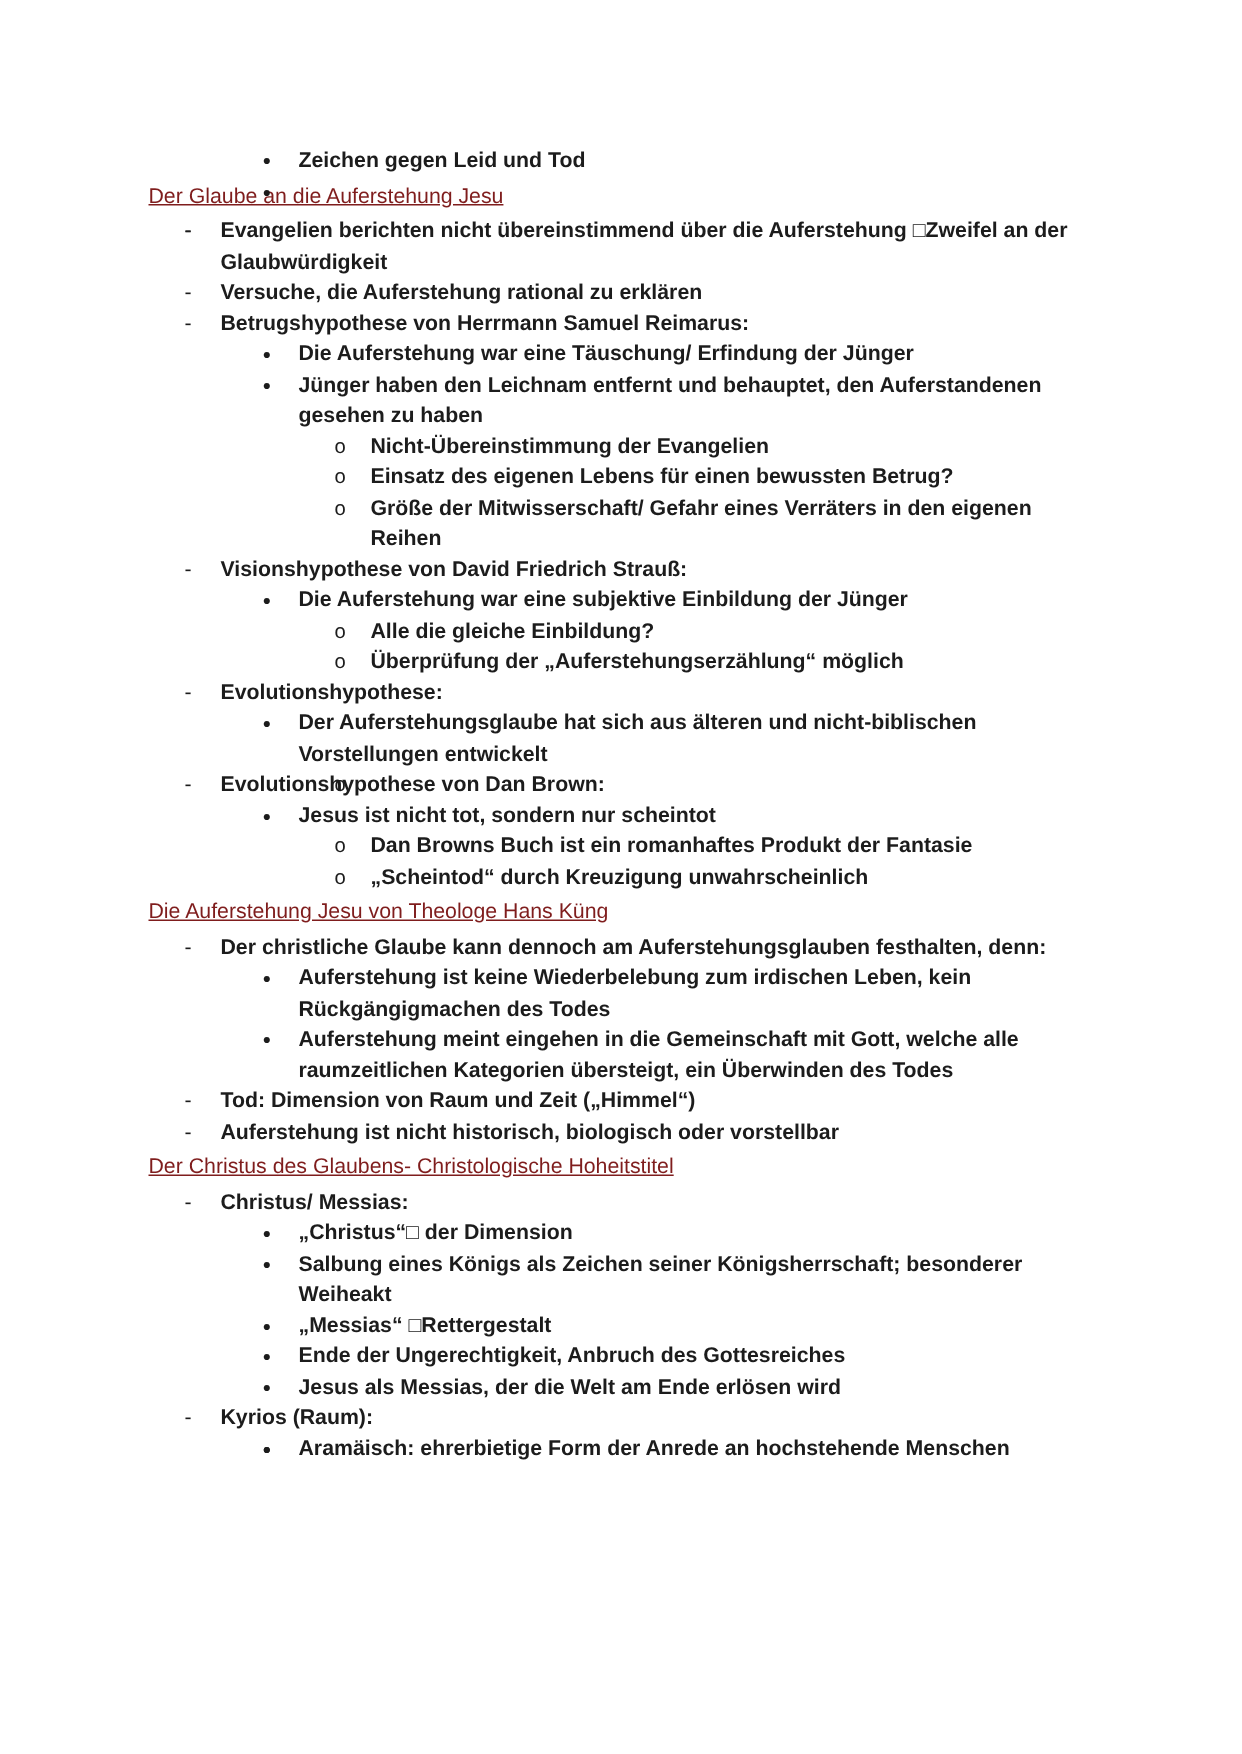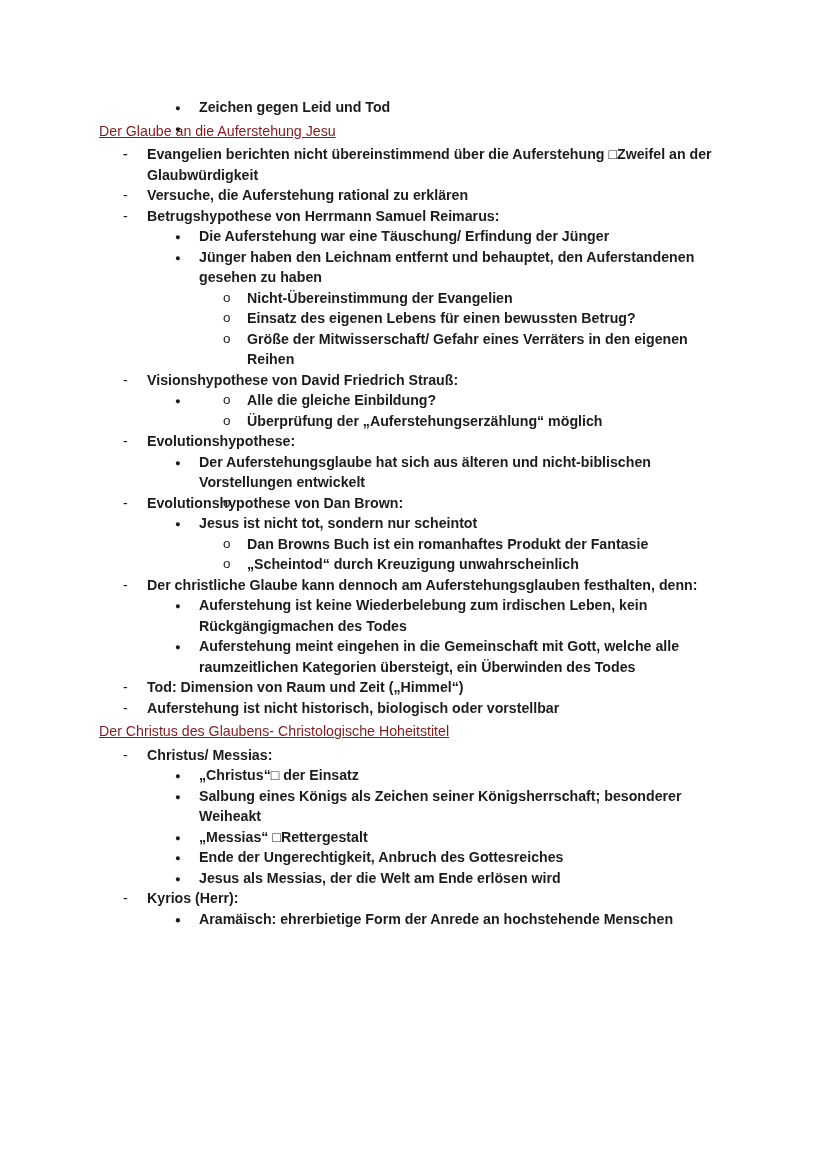--- a/index.html
+++ b/index.html
@@ -51,39 +51,40 @@
       <div class="li dash"><span class="marker">-</span></div>
       <div class="li dash"><span class="marker">-</span><span class="text">Evangelien berichten nicht übereinstimmend über die Auferstehung □Zweifel an der Glaubwürdigkeit</span></div>
       <div class="li dash"><span class="marker">-</span><span class="text">Versuche, die Auferstehung rational zu erklären</span></div>
       <div class="li dash"><span class="marker">-</span><span class="text">Betrugshypothese von Herrmann Samuel Reimarus:</span></div>
       <div class="li bullet"><span class="marker">●</span><span class="text">Die Auferstehung war eine Täuschung/ Erfindung der Jünger</span></div>
       <div class="li bullet"><span class="marker">●</span><span class="text">Jünger haben den Leichnam entfernt und behauptet, den Auferstandenen gesehen zu haben</span></div>
       <div class="li circle"><span class="marker">o</span><span class="text">Nicht-Übereinstimmung der Evangelien</span></div>
       <div class="li circle"><span class="marker">o</span><span class="text">Einsatz des eigenen Lebens für einen bewussten Betrug?</span></div>
       <div class="li circle"><span class="marker">o</span><span class="text">Größe der Mitwisserschaft/ Gefahr eines Verräters in den eigenen Reihen</span></div>
       <div class="li dash"><span class="marker">-</span><span class="text">Visionshypothese von David Friedrich Strauß:</span></div>
-      <div class="li bullet"><span class="marker">●</span></div>
+      <div class="li bullet"><span class="marker">●</span><span class="text">Die Auferstehung war eine subjektive Einbildung der Jünger</span></div>
       <div class="li circle"><span class="marker">o</span><span class="text">Alle die gleiche Einbildung?</span></div>
       <div class="li circle"><span class="marker">o</span><span class="text">Überprüfung der „Auferstehungserzählung“ möglich</span></div>
       <div class="li dash"><span class="marker">-</span><span class="text">Evolutionshypothese:</span></div>
       <div class="li bullet"><span class="marker">●</span><span class="text">Der Auferstehungsglaube hat sich aus älteren und nicht-biblischen Vorstellungen entwickelt</span></div>
       <div class="li circle"><span class="marker">o</span></div>
       <div class="li dash"><span class="marker">-</span><span class="text">Evolutionshypothese von Dan Brown:</span></div>
       <div class="li bullet"><span class="marker">●</span><span class="text">Jesus ist nicht tot, sondern nur scheintot</span></div>
       <div class="li circle"><span class="marker">o</span><span class="text">Dan Browns Buch ist ein romanhaftes Produkt der Fantasie</span></div>
       <div class="li circle"><span class="marker">o</span><span class="text">„Scheintod“ durch Kreuzigung unwahrscheinlich</span></div>
+      <div class="heading">Die Auferstehung Jesu von Theologe Hans Küng</div>
       <div class="li dash"><span class="marker">-</span><span class="text">Der christliche Glaube kann dennoch am Auferstehungsglauben festhalten, denn:</span></div>
       <div class="li bullet"><span class="marker">●</span><span class="text">Auferstehung ist keine Wiederbelebung zum irdischen Leben, kein Rückgängigmachen des Todes</span></div>
       <div class="li bullet"><span class="marker">●</span><span class="text">Auferstehung meint eingehen in die Gemeinschaft mit Gott, welche alle raumzeitlichen Kategorien übersteigt, ein Überwinden des Todes</span></div>
       <div class="li dash"><span class="marker">-</span><span class="text">Tod: Dimension von Raum und Zeit („Himmel“)</span></div>
       <div class="li dash"><span class="marker">-</span><span class="text">Auferstehung ist nicht historisch, biologisch oder vorstellbar</span></div>
       <div class="heading">Der Christus des Glaubens- Christologische Hoheitstitel</div>
       <div class="li dash"><span class="marker">-</span><span class="text">Christus/ Messias:</span></div>
-      <div class="li bullet"><span class="marker">●</span><span class="text">„Christus“□ der Einsatz</span></div>
+      <div class="li bullet"><span class="marker">●</span><span class="text">„Christus“□ der Dimension</span></div>
       <div class="li bullet"><span class="marker">●</span><span class="text">Salbung eines Königs als Zeichen seiner Königsherrschaft; besonderer Weiheakt</span></div>
       <div class="li bullet"><span class="marker">●</span><span class="text">„Messias“ □Rettergestalt</span></div>
       <div class="li bullet"><span class="marker">●</span><span class="text">Ende der Ungerechtigkeit, Anbruch des Gottesreiches</span></div>
       <div class="li bullet"><span class="marker">●</span><span class="text">Jesus als Messias, der die Welt am Ende erlösen wird</span></div>
-      <div class="li dash"><span class="marker">-</span><span class="text">Kyrios (Herr):</span></div>
+      <div class="li dash"><span class="marker">-</span><span class="text">Kyrios (Raum):</span></div>
       <div class="li bullet"><span class="marker">●</span></div>
       <div class="li bullet"><span class="marker">●</span><span class="text">Aramäisch: ehrerbietige Form der Anrede an hochstehende Menschen</span></div>
     </div>
 </div>
 
 </body></html>

